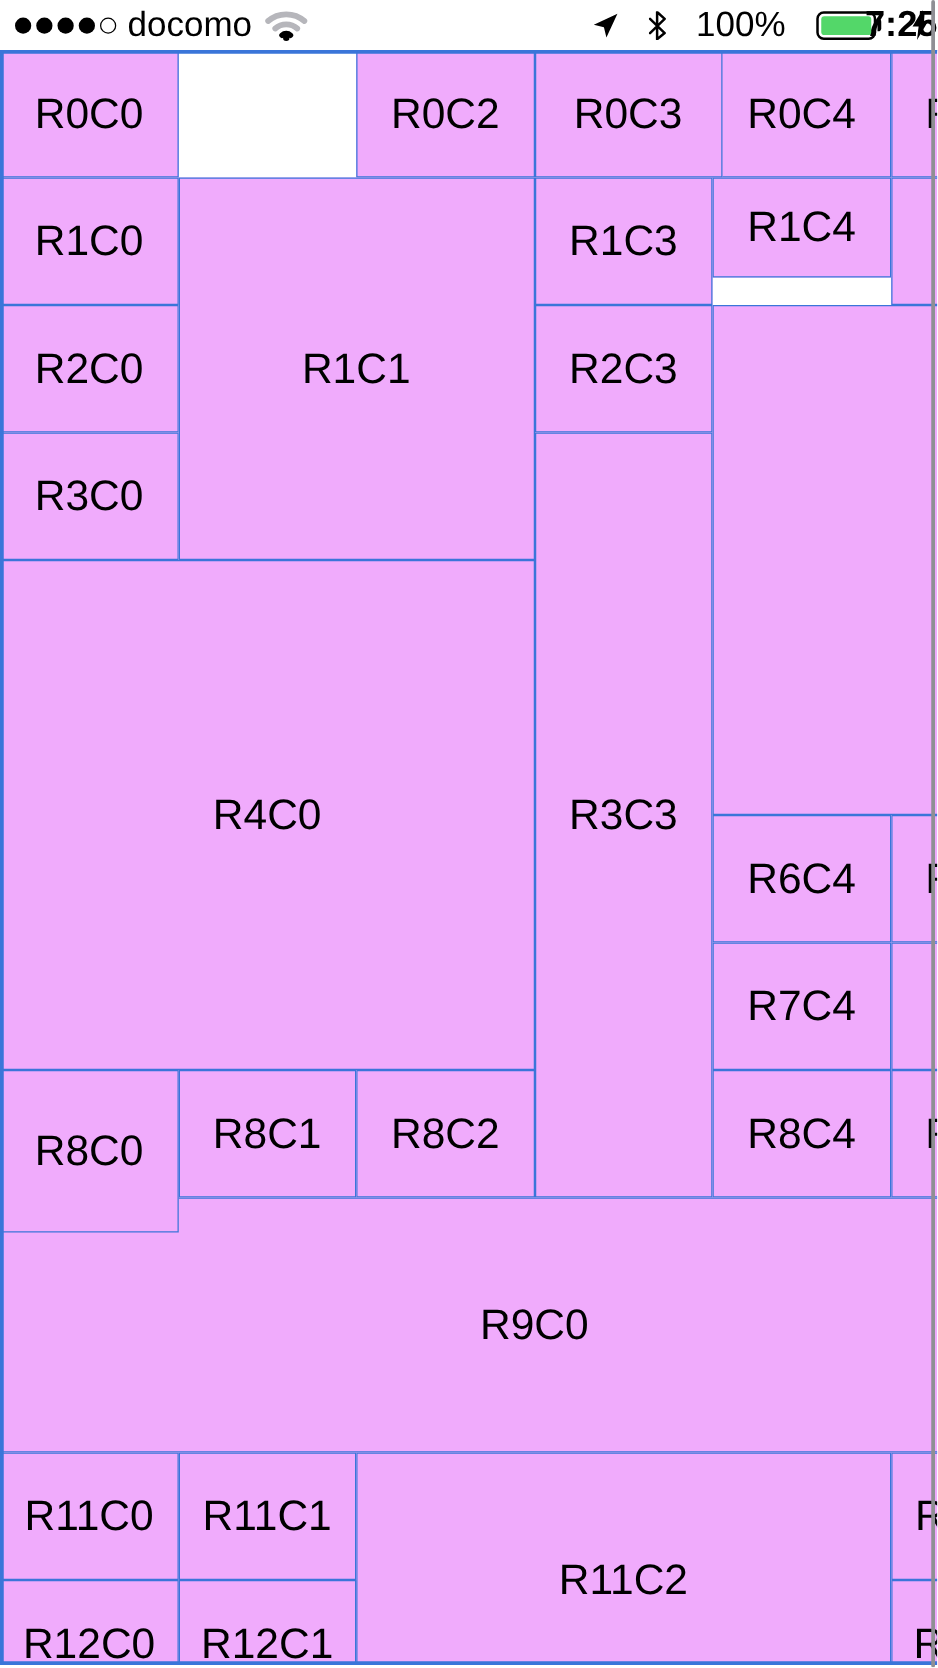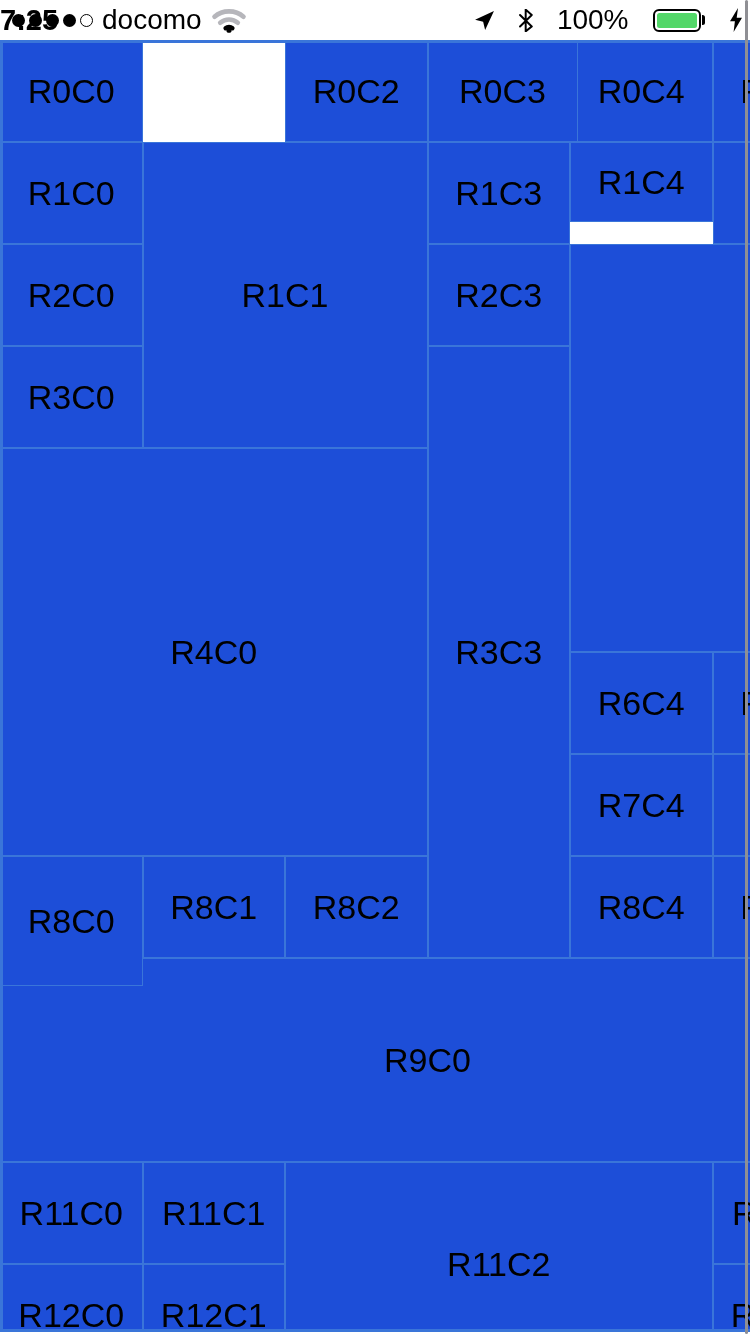--- a/index.html
+++ b/index.html
@@ -6,33 +6,33 @@
   .screen{position:relative;width:750px;height:1334px;overflow:hidden;background:#fff;
           font-family:"Liberation Sans","DejaVu Sans",sans-serif;color:var(--status-text,#000);}
   
   .status-bar{position:absolute;top:0;left:0;width:750px;height:40px;background:#fff;}
   .sb-left{position:absolute;left:12px;top:0;height:40px;display:flex;align-items:center;gap:9px;}
   .dots{display:flex;align-items:center;gap:4px;}
   .dot{width:13px;height:13px;border-radius:50%;box-sizing:border-box;}
   .dot.filled{background:#000;}
   .dot.hollow{border:1.8px solid #000;background:transparent;}
   .carrier{font-size:28px;line-height:40px;letter-spacing:0;}
-  .sb-time{position:absolute;left:0;top:0;width:750px;height:40px;text-align:left;
+  .sb-time{position:absolute;left:0;top:0;width:750px;height:40px;text-align:right;
            font-size:29px;font-weight:600;line-height:40px;}
   .sb-right{position:absolute;right:7px;top:0;height:40px;display:flex;align-items:center;gap:24px;}
   .pct{font-size:28px;line-height:40px;}
   .battery{display:inline-flex;align-items:center;}
   .battery-body{position:relative;width:48px;height:23px;border:2px solid #000;border-radius:6px;
                 box-sizing:border-box;padding:2px;}
   .battery-fill{display:block;width:100%;height:100%;border-radius:2.5px;background:var(--green,#53D769);}
   .battery-tip{width:3px;height:10px;background:#000;border-radius:0 2.5px 2.5px 0;margin-left:1.5px;}
   
   .grid{position:absolute;left:0;top:40px;width:750px;height:1292px;overflow:hidden;background:#fff;}
   .cell{position:absolute;box-sizing:border-box;border:1.5px solid var(--blue,#3A75D9);
-        display:flex;align-items:center;justify-content:center;background:#1d4ed8;}
+        display:flex;align-items:center;justify-content:center;background:#f0abfc;}
   .cell-label{font-size:34px;color:var(--label,#000);white-space:nowrap;}
   .edge{position:absolute;background:var(--blue,#3A75D9);}
   .edge.top{left:0;top:0;width:750px;height:3px;}
   .edge.left{left:0;top:0;width:3px;height:1292px;}
   .edge.bottom{left:0;top:1289px;width:750px;height:3px;}
   
   .scrollbar{position:absolute;top:0;left:745px;width:2.5px;height:1334px;
              background:var(--gray,#8F8F94);border-radius:2px;}
 </style>
 </head>

